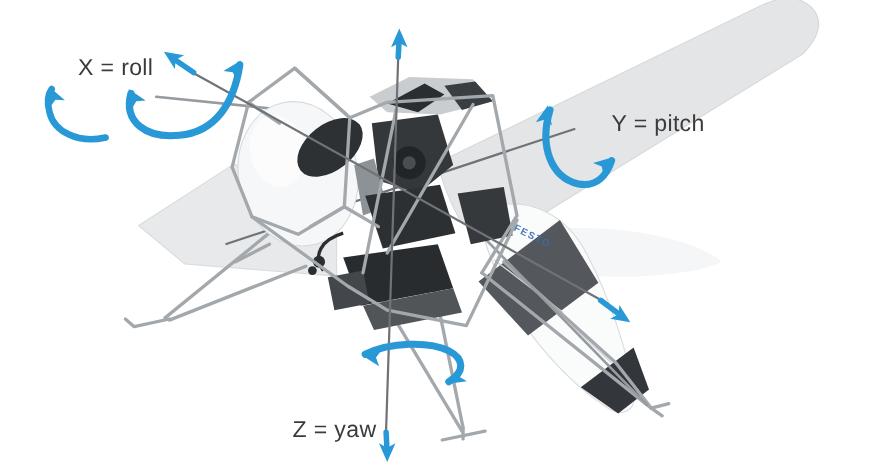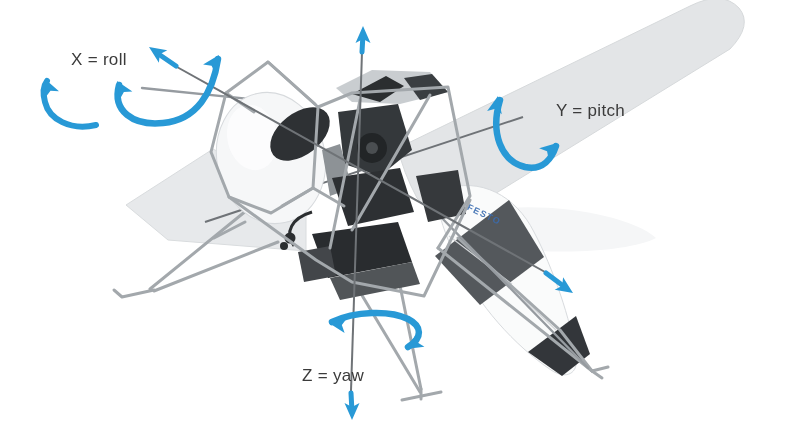--- a/index.html
+++ b/index.html
@@ -4,25 +4,25 @@
 <style>
   html,body{margin:0;padding:0;background:#fff;}
   .stage{
     position:relative;width:800px;height:429px;overflow:hidden;
     background:var(--background,#ffffff);
     font-family:"Liberation Sans","DejaVu Sans",sans-serif;
   }
   .stage svg{position:absolute;left:0;top:0;}
   .label{
     position:absolute;white-space:nowrap;
-    font-size:17px;letter-spacing:.3px;color:var(--label-text,#3b3b3b);
+    font-size:21px;letter-spacing:.3px;color:var(--label-text,#3b3b3b);
   }
   .label-roll{left:71px;top:50px;}
   .label-pitch{left:532px;top:101px;margin-left:24px;}
-  .label-yaw{left:266px;top:366px;margin-left:36px;}
+  .label-yaw{left:266px;top:379px;}
   .festo-logo{
     position:absolute;left:470px;top:202px;
     transform:rotate(26deg);transform-origin:left top;
     font-size:9px;font-weight:bold;letter-spacing:1.3px;
     color:var(--logo-blue,#3a6cb0);opacity:.9;
   }
   
   .wing{fill:var(--wing-gray,#e3e5e7);stroke:#d6d9db;stroke-width:1;}
   .wing-faint{fill:#f5f6f7;stroke:none;}
   .wing-left{fill:#e7e9eb;stroke:#d9dcde;stroke-width:1;}

